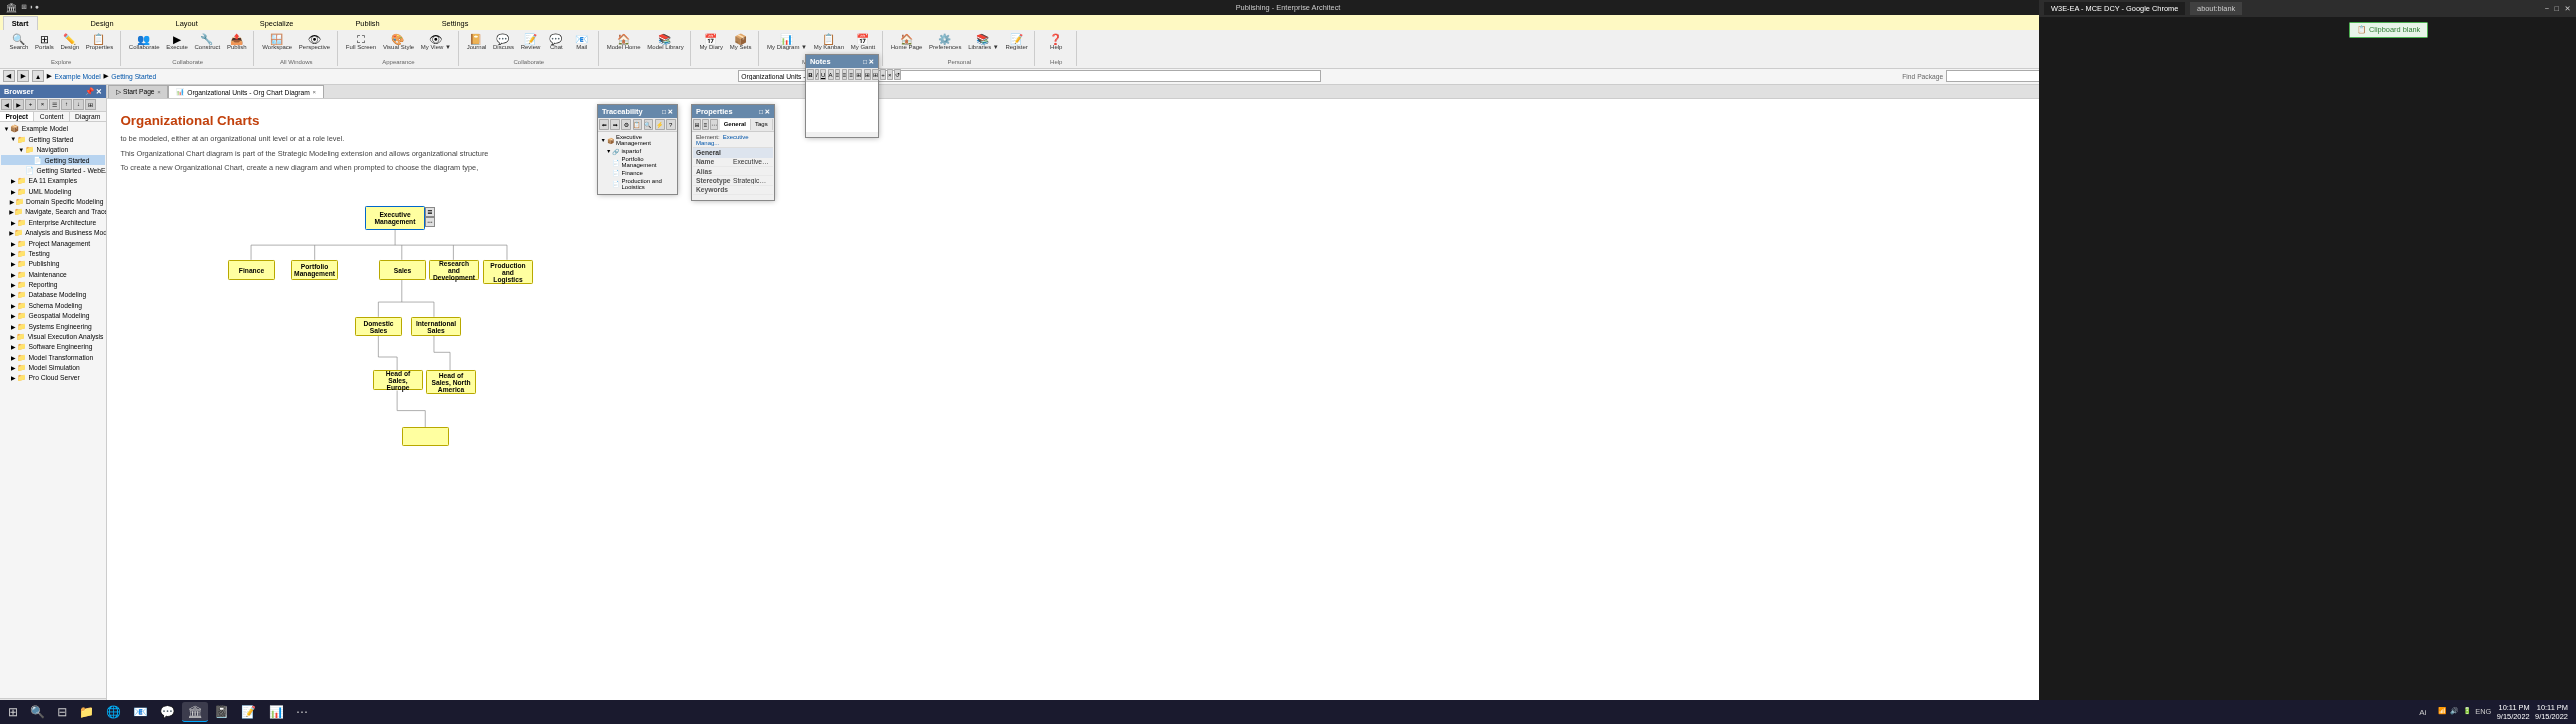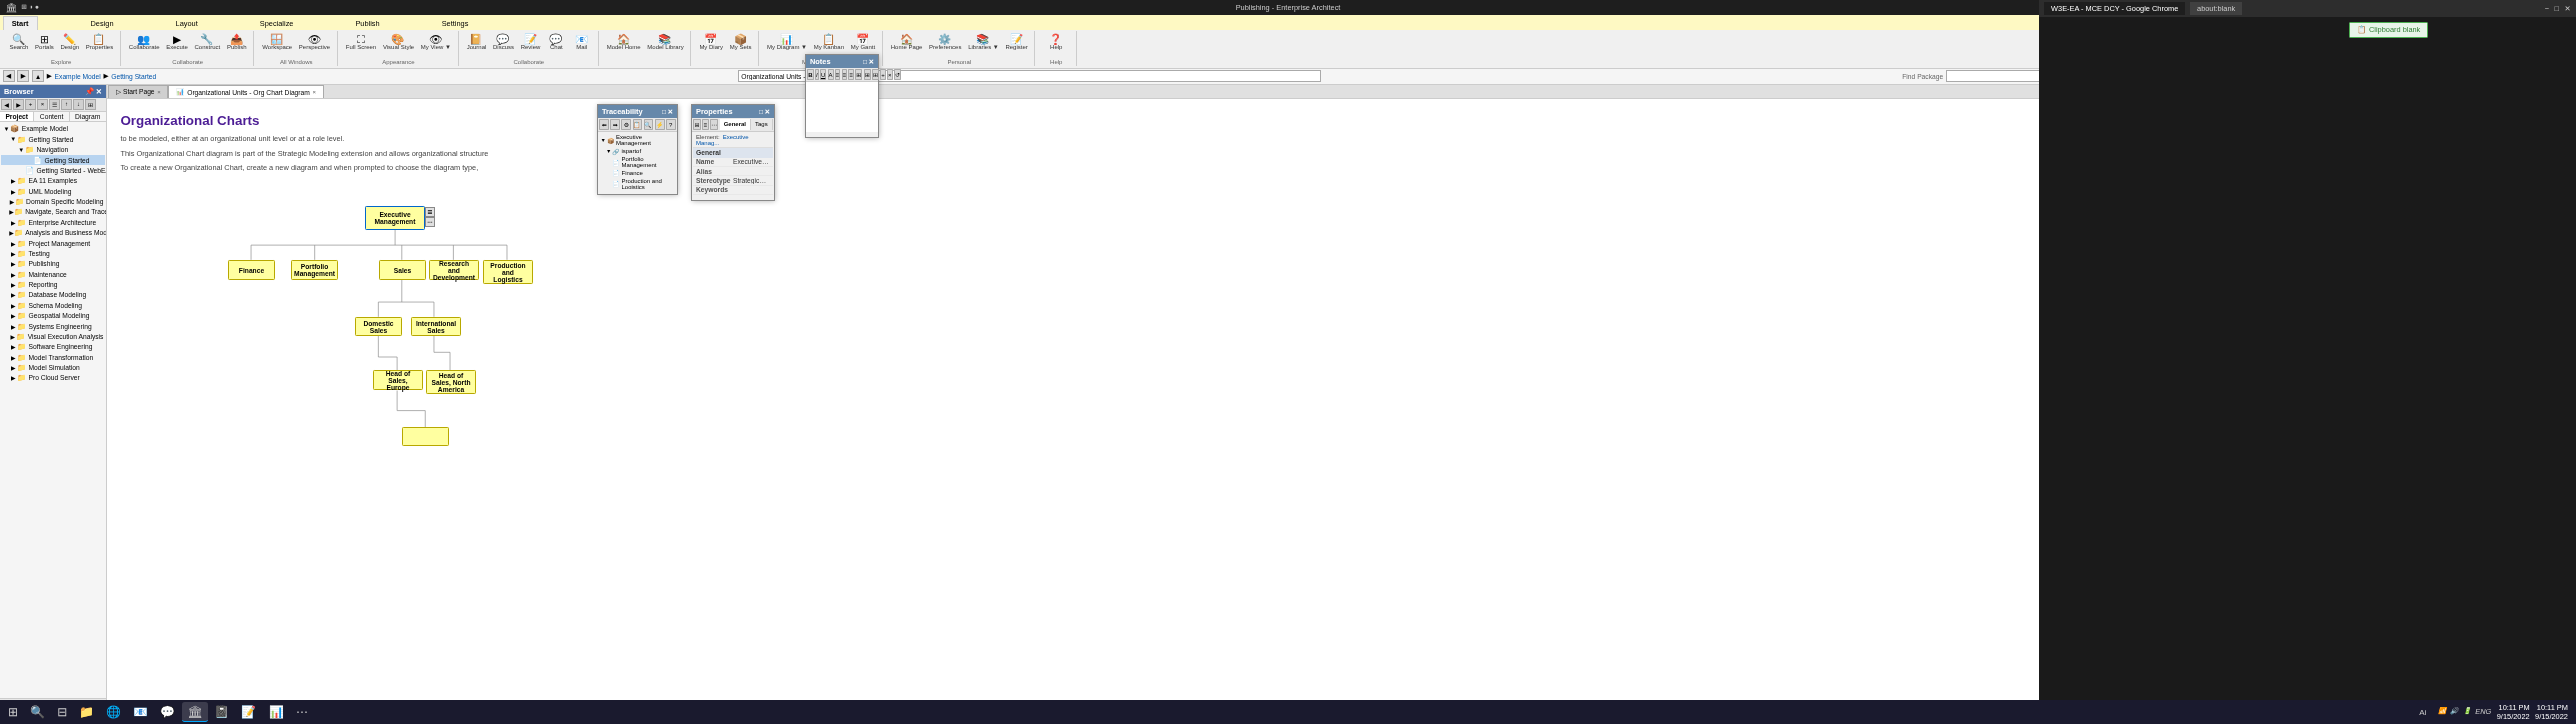--- a/index.html
+++ b/index.html
@@ -253,21 +253,21 @@
       position: relative;
       overflow: hidden;
     }
 
     
     .diagram-content {
       padding: 13.4px;
       position: relative;
       height: 100%;
     }
-    .doc-title { font-size: 13.4px; font-weight: bold; margin-bottom: 6.7px; color: #4c1d95; }
+    .doc-title { font-size: 13.4px; font-weight: bold; margin-bottom: 6.7px; color: #c2410c; }
     .doc-text { font-size: 7.4px; color: #444; margin-bottom: 4px; line-height: 1.4; }
 
     
     .org-chart-area {
       position: absolute;
       top: 107px;
       left: 67px;
       width: 402px;
       height: 235px;
     }
@@ -1330,21 +1330,21 @@
   <div class="taskbar-item">
     <span class="taskbar-icon">📊</span>
   </div>
   <div class="taskbar-item">
     <span class="taskbar-icon">⋯</span>
   </div>
 
   <div class="taskbar-right">
 
     <span style="color:#ccc; font-size:8px; cursor:pointer; margin-right:6.7px;">Ai</span>
-    <div style="display:flex; flex-direction:column; align-items:flex-start;font-style:italic;">
+    <div style="display:flex; flex-direction:column; align-items:flex-start;">
       <div style="display:flex; gap:4px; font-size:6.7px; color:#ccc; margin-bottom:1.3px;">
         <span>📶</span>
         <span>🔊</span>
         <span>🔋</span>
         <span style="font-size:7.4px;">ENG</span>
       </div>
     </div>
     <div class="taskbar-clock">
       <div>10:11 PM</div>
       <div>9/15/2022</div>

